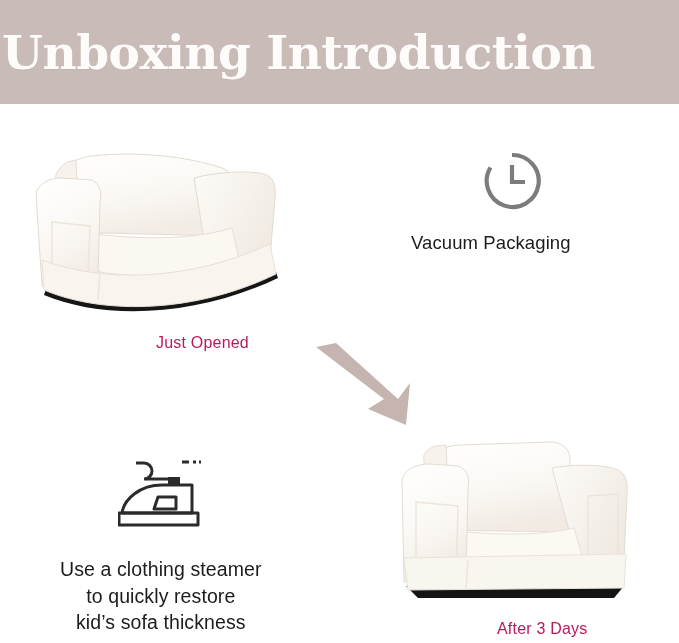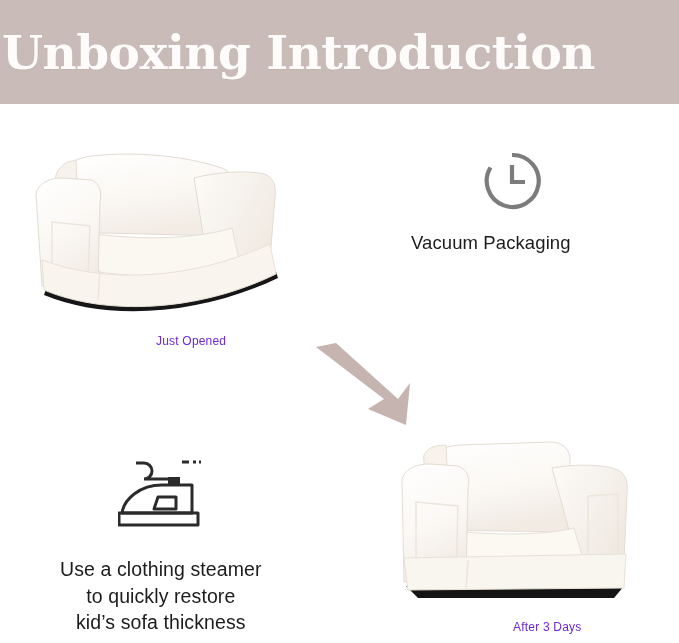--- a/index.html
+++ b/index.html
@@ -41,22 +41,22 @@
     font-weight: bold;
     font-size: 47px;
     letter-spacing: -0.5px;
     white-space: nowrap;
     text-shadow: 0 1px 0 rgba(0,0,0,0.04);
   }
 
   
   .caption {
     position: absolute;
-    color: #6d28d9;
-    font-size: 12px;
+    color: #be185d;
+    font-size: 16px;
     white-space: nowrap;
     letter-spacing: 0.2px;
   }
   .body-text {
     position: absolute;
     color: #1c1c1c;
     font-size: 18.5px;
     line-height: 25px;
     letter-spacing: 0.1px;
     white-space: nowrap;
@@ -79,21 +79,20 @@
   #sofa-after-3-days {
     position: absolute;
     left: 392px;
     top: 436px;
     width: 250px;
     height: 172px;
   }
   #caption-after-3-days {
     left: 497px;
     top: 620px;
-    margin-left: 16px;
   }
 
   
   #clock-icon {
     position: absolute;
     left: 481px;
     top: 150px;
     width: 62px;
     height: 62px;
   }

